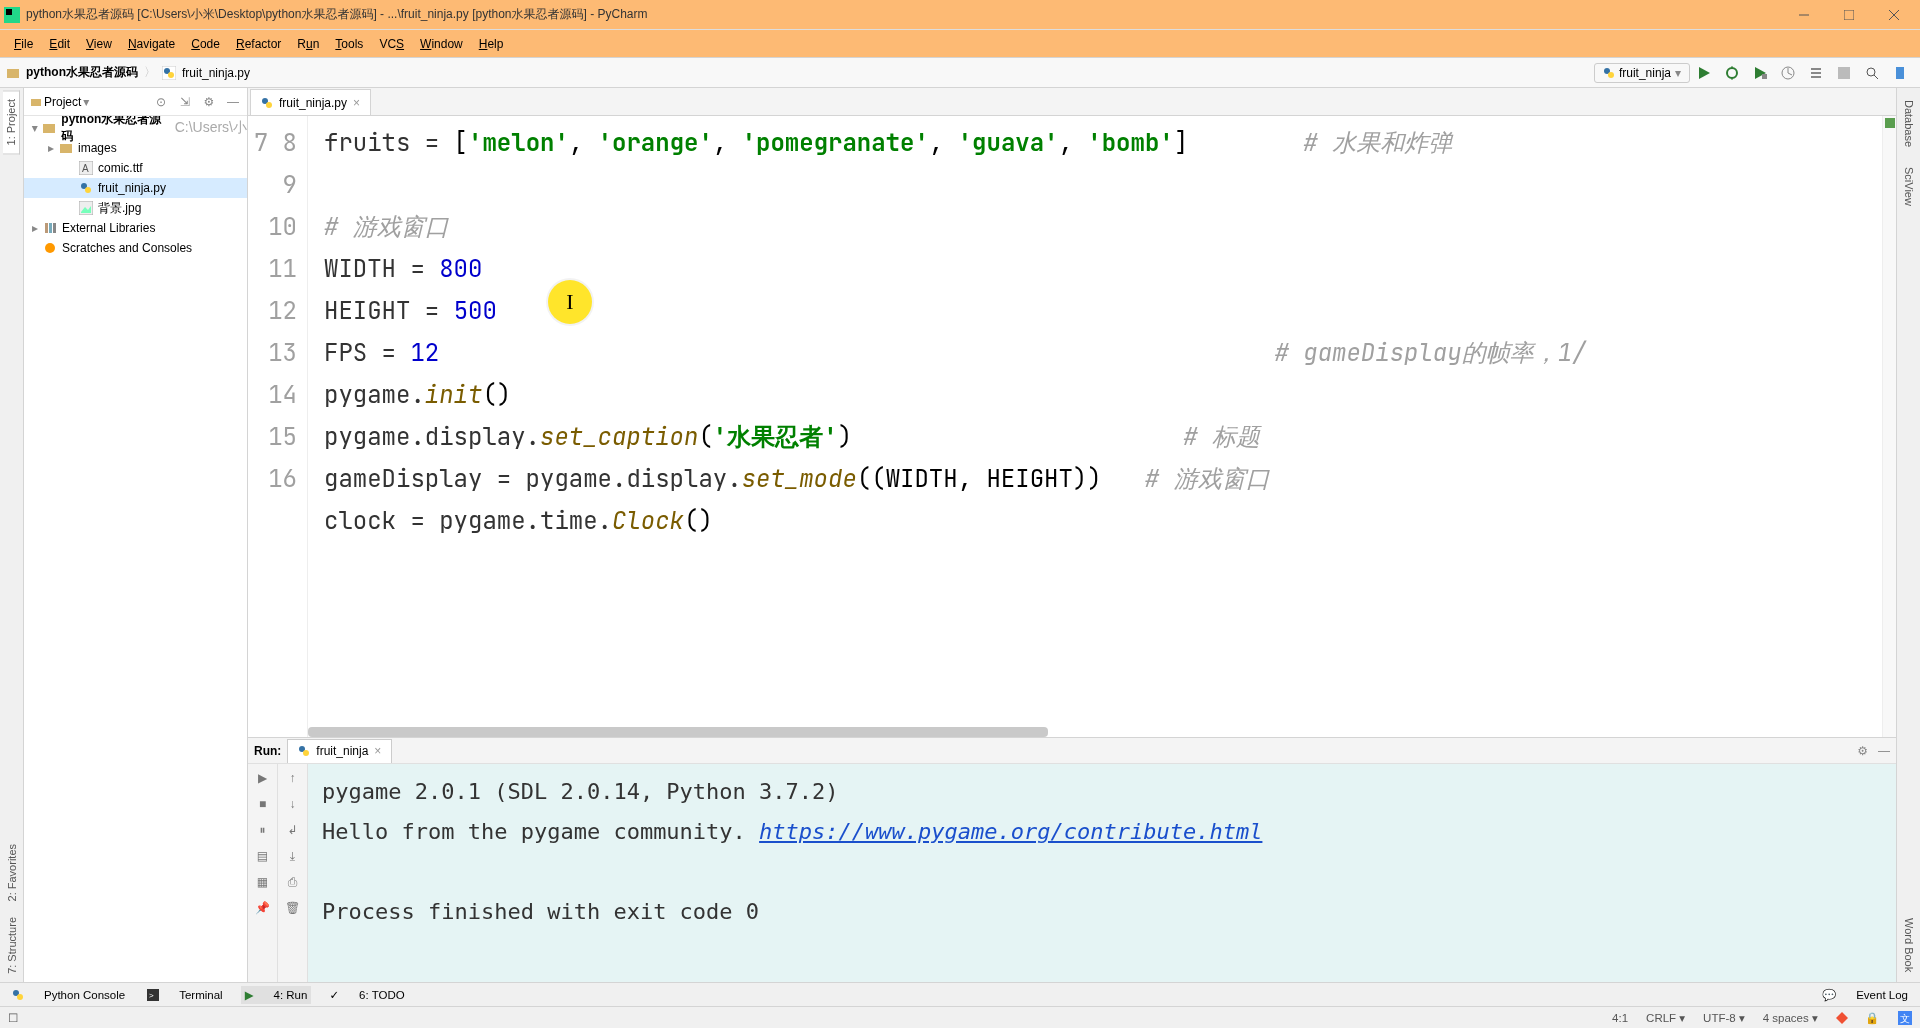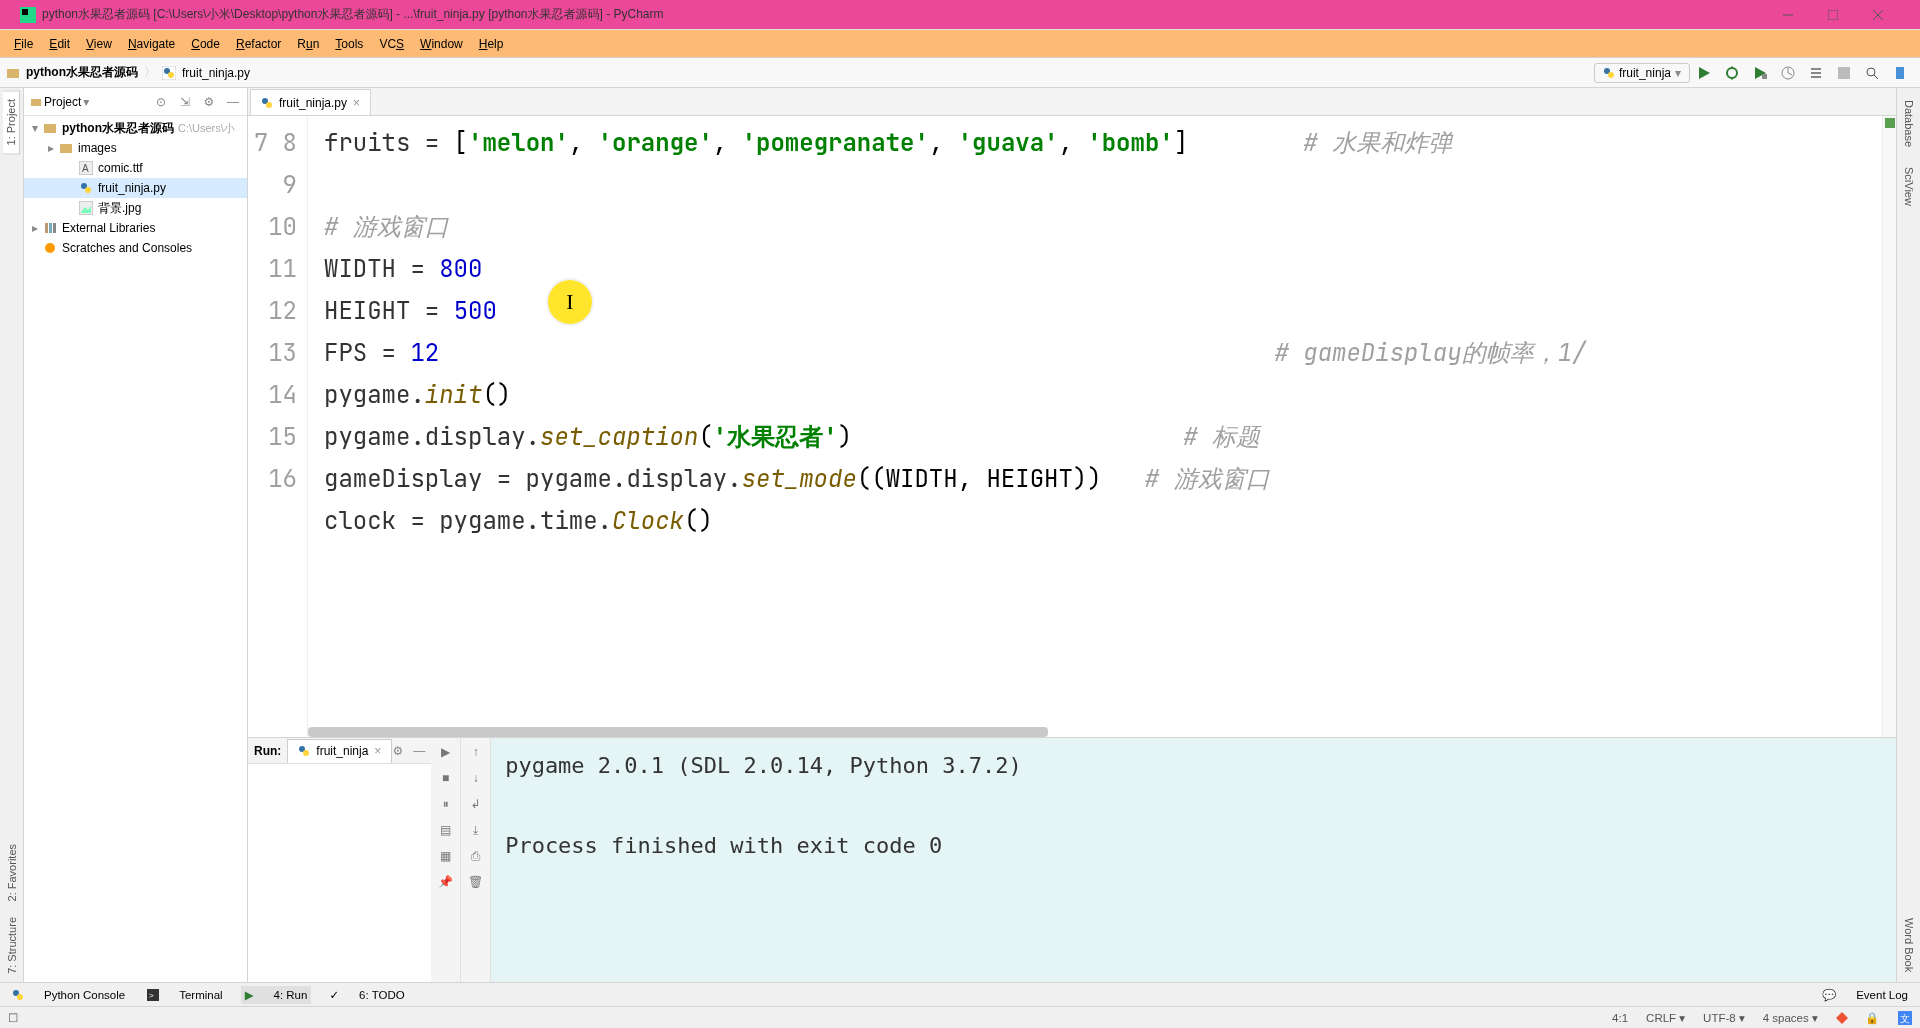--- a/index.html
+++ b/index.html
@@ -1,19 +1,19 @@
 <!DOCTYPE html>
 <html><head>
 <meta charset="utf-8">
 <style>
 * { margin: 0; padding: 0; box-sizing: border-box; }
 body { font-family: "Segoe UI", Arial, sans-serif; font-size: 12px; background: #f0f0f0; width: 1920px; height: 1028px; overflow: hidden; display: flex; flex-direction: column; }
 
 
-.titlebar { background: #ec4899; height: 30px; display: flex; align-items: center; padding: 0 20px; border-bottom: 1px solid #ddd; }
+.titlebar { background: #fdba74; height: 30px; display: flex; align-items: center; padding: 0 4px; border-bottom: 1px solid #ddd; }
 .titlebar .icon-py { width: 16px; height: 16px; margin-right: 6px; }
 .titlebar .title-text { color: #333; flex: 1; font-size: 12px; }
 .titlebar .winctl { display: flex; }
 .titlebar .winbtn { width: 45px; height: 28px; display: flex; align-items: center; justify-content: center; color: #555; cursor: pointer; }
 
 
 .menubar { background: #fdba74; height: 28px; display: flex; align-items: center; padding: 0 6px; border-bottom: 1px solid #d4d4d4; }
 .menubar .menu { padding: 4px 8px; cursor: pointer; }
 .menubar .menu u { text-decoration: underline; }
 
@@ -42,21 +42,21 @@
 .project-pane { width: 224px; background: #fff; border-right: 1px solid #d4d4d4; display: flex; flex-direction: column; }
 .project-header { height: 28px; display: flex; align-items: center; padding: 0 6px; border-bottom: 1px solid #e4e4e4; gap: 4px; justify-content: flex-end; }
 .project-header .dd { display: flex; align-items: center; gap: 2px; }
 .project-header .hicons { margin-left: auto; display: flex; gap: 8px; }
 .project-header .hicon { width: 16px; height: 16px; display: flex; align-items: center; justify-content: center; color: #888; cursor: pointer; }
 .tree { flex: 1; overflow: auto; padding: 2px 0; font-size: 12px; }
 .tree-row { display: flex; align-items: center; height: 20px; padding-left: 4px; cursor: pointer; }
 .tree-row.selected { background: #d6ebff; }
 .tree-row .twisty { width: 14px; display: inline-flex; justify-content: center; color: #888; }
 .tree-row .icn { width: 16px; height: 16px; margin-right: 4px; display: inline-flex; align-items: center; justify-content: center; }
-.tree-row .dim { color: #aaa; margin-left: 4px; font-size: 11px; }
+.tree-row .dim { color: #aaa; margin-left: 4px; font-size: 14px; }
 .indent-1 { padding-left: 20px; }
 .indent-2 { padding-left: 40px; }
 
 
 .editor-pane { flex: 1; display: flex; flex-direction: column; min-width: 0; }
 .editor-tabs { height: 28px; display: flex; align-items: flex-end; border-bottom: 1px solid #d4d4d4; background: #f4f4f4; }
 .editor-tab { height: 26px; display: flex; align-items: center; padding: 0 10px; border: 1px solid #d4d4d4; border-bottom: none; background: #fff; gap: 6px; margin-left: 2px;}
 .editor-tab .close-x { color: #999; cursor: pointer; }
 
 .project-wrap { display:flex; flex:1; min-height:0; }
@@ -73,21 +73,21 @@
 .tok-ident { color: #333; }
 .tok-op { color: #333; }
 
 .highlight-circle { position: absolute; width: 44px; height: 44px; background: #ffe52b; border-radius: 50%; display: flex; align-items: center; justify-content: center; font-family: serif; font-size: 22px; top: 164px; left: 240px; box-shadow: 0 0 0 2px rgba(0,0,0,0.05); }
 
 .editor-scroll-thumb-h { position:absolute; bottom:0; left:0; height:10px; width:740px; background:#c9c9c9; border-radius:4px; }
 .editor-marker-strip { width: 14px; background: #f8f8f8; border-left: 1px solid #eee; position:relative;}
 .editor-marker-strip .sq { position:absolute; left:2px; top:2px; width:10px;height:10px; background:#5a9e4f; }
 
 
-.run-pane { height: 245px; border-top: 1px solid #d4d4d4; display: flex; flex-direction: row; background: #fff; }
+.run-pane { height: 245px; border-top: 1px solid #d4d4d4; display: flex; flex-direction: column; background: #fff; }
 .run-header { height: 26px; display: flex; align-items: center; border-bottom: 1px solid #e0e0e0; padding: 0 6px; background: #f4f4f4; }
 .run-header .rtab { display: flex; align-items: center; padding: 0 10px; height: 24px; border: 1px solid #ccc; border-bottom:none; background: #fff; gap:6px; margin-left:6px;}
 .run-header .rtab .close-x { color:#999; cursor:pointer; }
 .run-header .right-icons { margin-left: auto; display:flex; gap:10px; color:#888;}
 .run-body { flex: 1; display: flex; }
 .run-left-icons { width: 30px; background: #f4f4f4; border-right: 1px solid #e0e0e0; display: flex; flex-direction: column; align-items: center; padding-top: 4px; gap: 6px; }
 .run-left-icons2 { width: 30px; background: #f4f4f4; border-right: 1px solid #e0e0e0; display: flex; flex-direction: column; align-items: center; padding-top: 4px; gap: 6px; }
 .run-left-icons .ic,.run-left-icons2 .ic { width: 20px; height: 20px; display: flex; align-items: center; justify-content: center; color: #777; cursor:pointer;}
 .run-console { flex: 1; background: #e5f4f4; font-family: "Consolas",monospace; font-size: 22px; line-height: 40px; padding: 8px 14px; color: #333; overflow:auto;}
 .run-console a { color: #1a4fcc; font-style: italic; text-decoration: underline; }
@@ -411,20 +411,21 @@
       <div class="run-left-icons2">
         <div class="ic">↑</div>
         <div class="ic">↓</div>
         <div class="ic">↲</div>
         <div class="ic">⤓</div>
         <div class="ic">⎙</div>
         <div class="ic">🗑</div>
       </div>
       <div class="run-console">
 <div>pygame 2.0.1 (SDL 2.0.14, Python 3.7.2)</div>
+<div><span>Hello from the pygame community. </span><a>https://www.pygame.org/contribute.html</a></div>
 <div>&nbsp;</div>
 <div>Process finished with exit code 0</div>
       </div>
     </div>
   </div>
   </div>
   </div>
 
   <div class="rightstrip">
     <div class="tab-vert">Database</div>

